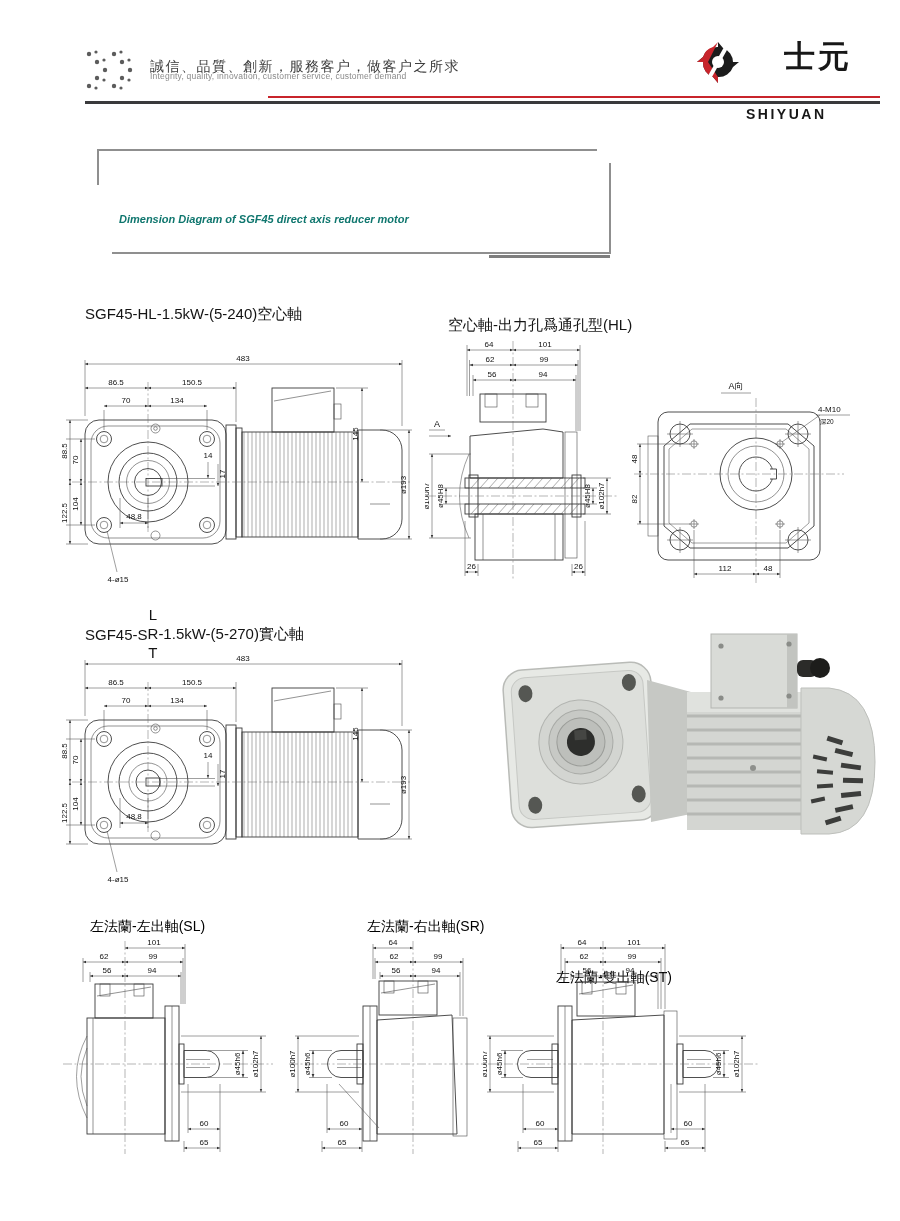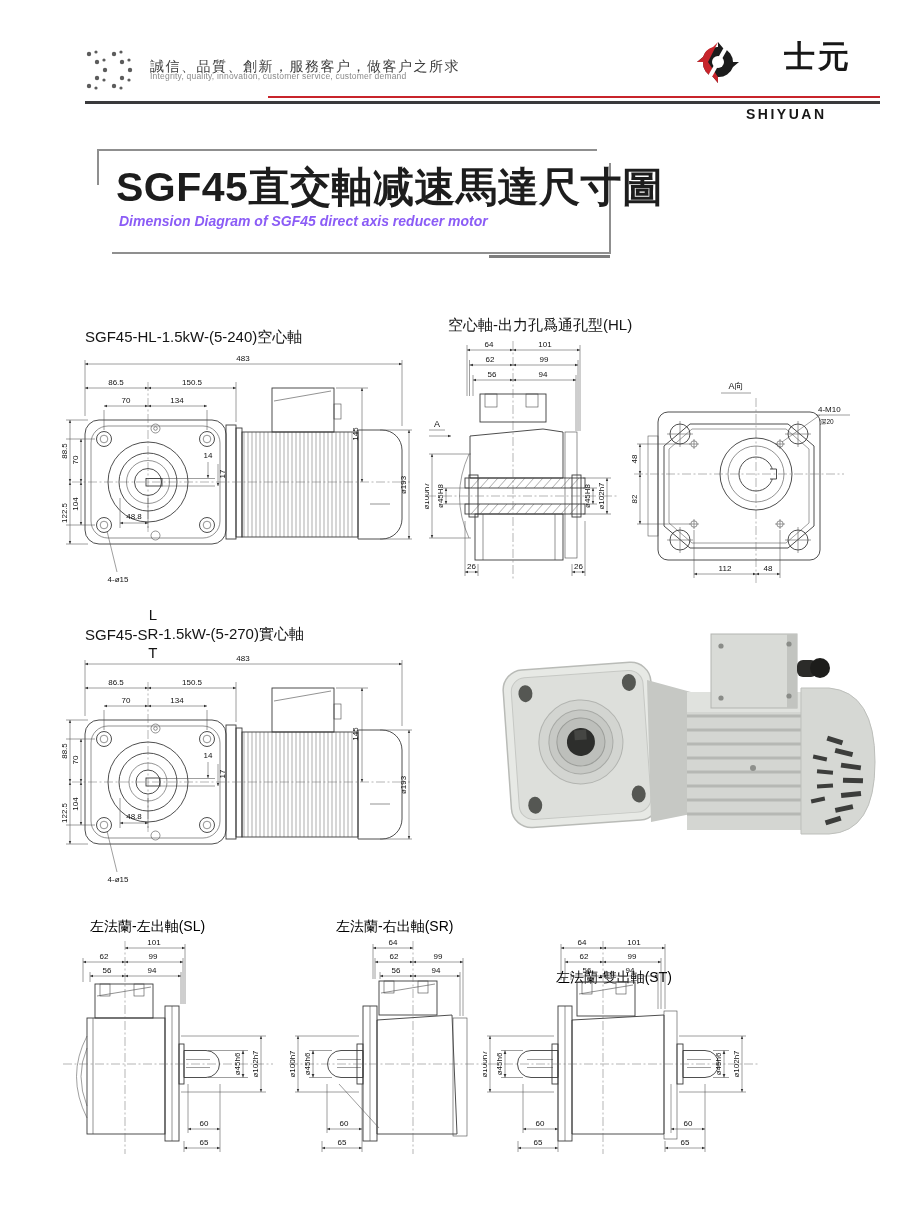--- a/index.html
+++ b/index.html
@@ -11,21 +11,21 @@
   #slogan-en{left:150px;top:71px;font-size:8.5px;color:#8a8a8a;letter-spacing:.2px;}
   #brand-zh{left:784px;top:36px;font-size:31px;font-weight:900;color:#171717;letter-spacing:3px;}
   #brand-en{left:746px;top:71px;font-size:14px;font-weight:700;color:#171717;letter-spacing:2.5px;margin-top:35px;}
   .rule-red{height:2px;}
   .rule-dark{height:2.5px;}
   
   #tb-l1{left:97px;top:149px;width:498px;height:34px;border-top:2px solid #8f8f8f;border-left:2px solid #8f8f8f;}
   #tb-l2{left:112px;top:163px;width:497px;height:89px;border-right:2px solid #8f8f8f;border-bottom:2px solid #8f8f8f;}
   #tb-l3{left:489px;top:255px;width:121px;height:3px;background:#7e7e7e;}
   #page-title{left:116px;top:160px;font-size:41px;font-weight:900;color:#1d1d1d;letter-spacing:.5px;white-space:nowrap;}
-  #page-subtitle{left:119px;top:213px;font-size:14px;font-weight:700;font-style:italic;color:#8b5cf6;white-space:nowrap;}
+  #page-subtitle{left:119px;top:213px;font-size:11px;font-weight:700;font-style:italic;color:#0f766e;white-space:nowrap;}
   .drawing-label{font-size:15px;color:#141414;font-weight:500;white-space:nowrap;}
   .bottom-label{font-size:14px;color:#000000;font-weight:500;white-space:nowrap;}
   #solid-label{display:flex;align-items:center;font-size:15px;color:#141414;font-weight:500;}
   #solid-label .stack{display:flex;flex-direction:column;align-items:center;line-height:1.25;}
   
   svg text{font-family:"Liberation Sans",sans-serif;}
   .t{font-size:8px;fill:#111;}
   .t9{font-size:9px;fill:#111;}
   .dl{fill:none;stroke:#3a3a3a;stroke-width:.9;}
   .dl2{fill:none;stroke:#4a4a4a;stroke-width:.6;}
@@ -73,24 +73,23 @@
   </svg>
   <div class="abs" id="brand-zh">士元</div>
   <div class="abs" id="brand-en">SHIYUAN</div>
 
   <div class="abs rule-red" style="left:268px;top:96px;width:612px;background:#c8242b"></div>
   <div class="abs rule-dark" style="left:85px;top:101px;width:795px;background:#3a3a3c"></div>
 
   <div class="abs" id="tb-l1"></div>
   <div class="abs" id="tb-l2"></div>
   <div class="abs" id="tb-l3"></div>
-  <div class="abs" id="page-title">SGF45直交軸减速馬達尺寸圖</div>
   <div class="abs" id="page-subtitle">Dimension Diagram of SGF45 direct axis reducer motor</div>
 
-  <div class="abs drawing-label" style="left:85px;top:328px">SGF45-HL-1.5kW-(5-240)空心軸</div>
+  <div class="abs drawing-label" style="left:85px;top:305px">SGF45-HL-1.5kW-(5-240)空心軸</div>
   <div class="abs drawing-label" style="left:448px;top:316px">空心軸-出力孔爲通孔型(HL)</div>
 
   <svg class="abs" style="left:60px;top:352px" width="355" height="248" viewBox="0 0 355 248">
     <defs>
         <marker id="a1" viewBox="0 0 10 10" refX="9" refY="5" markerWidth="7" markerHeight="7" orient="auto-start-reverse">
           <path d="M0,1.5 L9,5 L0,8.5 z" fill="#333"></path>
         </marker>
       </defs>
     <g>
       <rect class="dl" x="25" y="68" width="141" height="124" rx="14"></rect>
@@ -452,21 +451,21 @@
         <rect x="330" y="200" width="16" height="5" transform="rotate(-18 338 202)"></rect>
         <rect x="318" y="138" width="14" height="4" transform="rotate(12 325 140)"></rect>
         <rect x="322" y="152" width="16" height="4" transform="rotate(5 330 154)"></rect>
         <rect x="322" y="166" width="16" height="4" transform="rotate(-4 330 168)"></rect>
         <rect x="316" y="180" width="14" height="4" transform="rotate(-12 323 182)"></rect>
       </g>
     </g>
   </svg>
 
   <div class="abs bottom-label" style="left:90px;top:918px">左法蘭-左出軸(SL)</div>
-  <div class="abs bottom-label" style="left:336px;top:918px">左法蘭-右出軸(SR)</div>
+  <div class="abs bottom-label" style="left:367px;top:918px">左法蘭-右出軸(SR)</div>
   <div class="abs bottom-label" style="left:556px;top:969px">左法蘭-雙出軸(ST)</div>
 
   <svg class="abs" style="left:58px;top:936px" width="235" height="224" viewBox="0 0 235 224">
     <defs>
         <marker id="a5" viewBox="0 0 10 10" refX="9" refY="5" markerWidth="7" markerHeight="7" orient="auto-start-reverse">
           <path d="M0,1.5 L9,5 L0,8.5 z" fill="#333"></path>
         </marker>
       </defs>
     <g>
       <rect class="dl" x="37" y="48" width="58" height="34"></rect>

